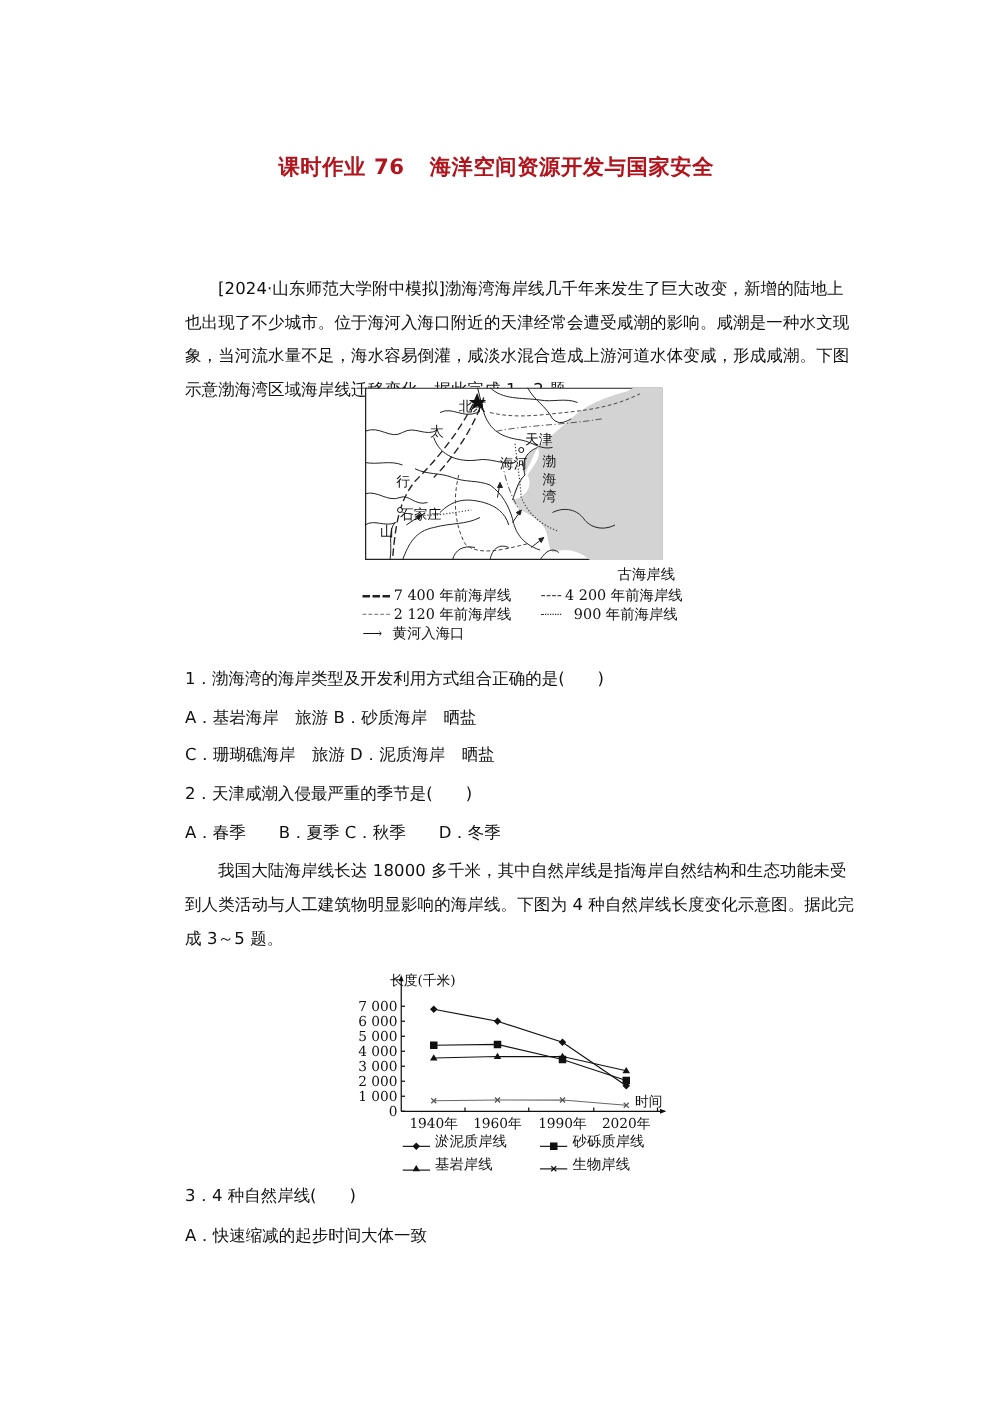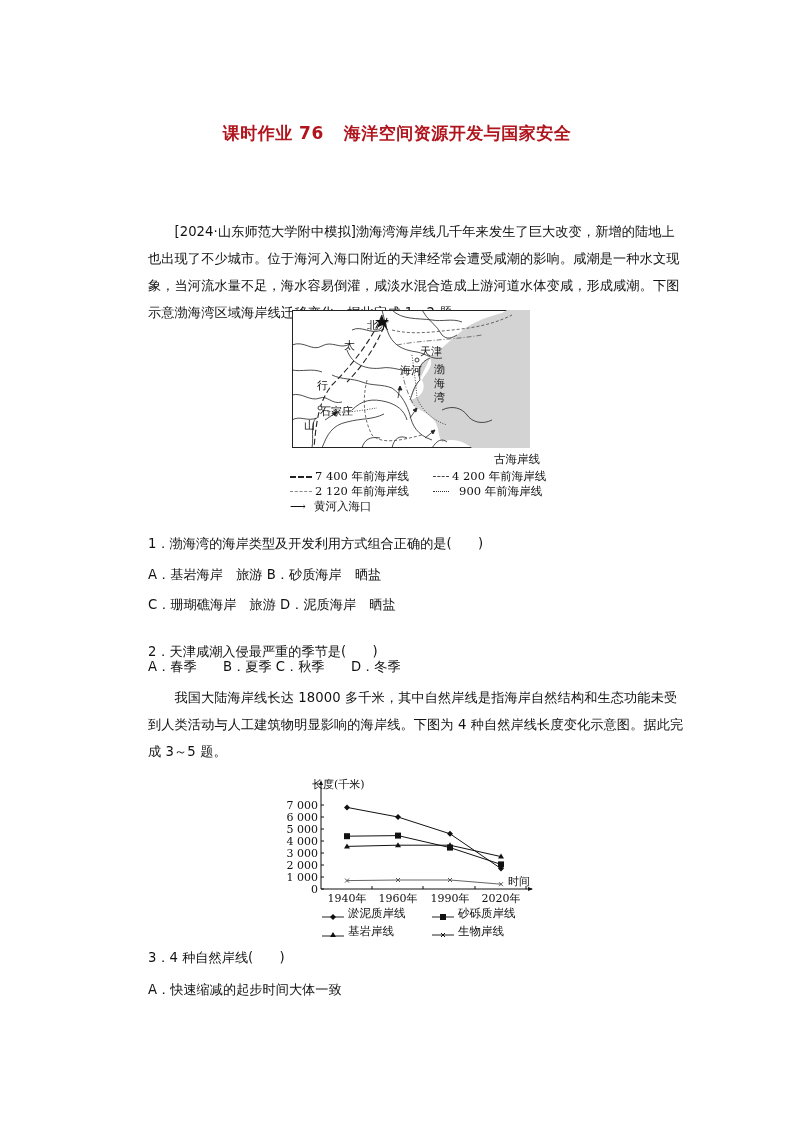--- a/index.html
+++ b/index.html
@@ -135,21 +135,21 @@
     <div class="cell c1">
       <span style="display:inline-block;width:22px;margin-right:2px;font-size:11px;line-height:10px;">⟶</span>
       <span>黄河入海口</span>
     </div>
   </div>
 </div>
 
 <div class="q" style="top:534px;">1．渤海湾的海岸类型及开发利用方式组合正确的是(　　)</div>
 <div class="q" style="top:565px;">A．基岩海岸　旅游 B．砂质海岸　晒盐</div>
 <div class="q" style="top:595px;">C．珊瑚礁海岸　旅游 D．泥质海岸　晒盐</div>
-<div class="q" style="top:642px;">2．天津咸潮入侵最严重的季节是(　　)</div>
+<div class="q" style="top:626px;">2．天津咸潮入侵最严重的季节是(　　)</div>
 <div class="q" style="top:657px;">A．春季　　B．夏季 C．秋季　　D．冬季</div>
 
 <div class="para p2">我国大陆海岸线长达 18000 多千米，其中自然岸线是指海岸自然结构和生态功能未受到人类活动与人工建筑物明显影响的海岸线。下图为 4 种自然岸线长度变化示意图。据此完成 3～5 题。</div>
 
 <div class="chart">
   <svg id="chart-svg" width="260" height="128" viewBox="0 0 260 128" xmlns="http://www.w3.org/2000/svg" style="font-family:'DejaVu Serif','Liberation Serif',serif;">
       <line x1="41" y1="113" x2="41" y2="6" stroke="#111" stroke-width="1"></line>
       <polygon points="39,9 41,4 43,9" fill="#111"></polygon>
       <line x1="41" y1="113" x2="252" y2="113" stroke="#111" stroke-width="1"></line>
       <polygon points="248,111 253,113 248,115" fill="#111"></polygon>

